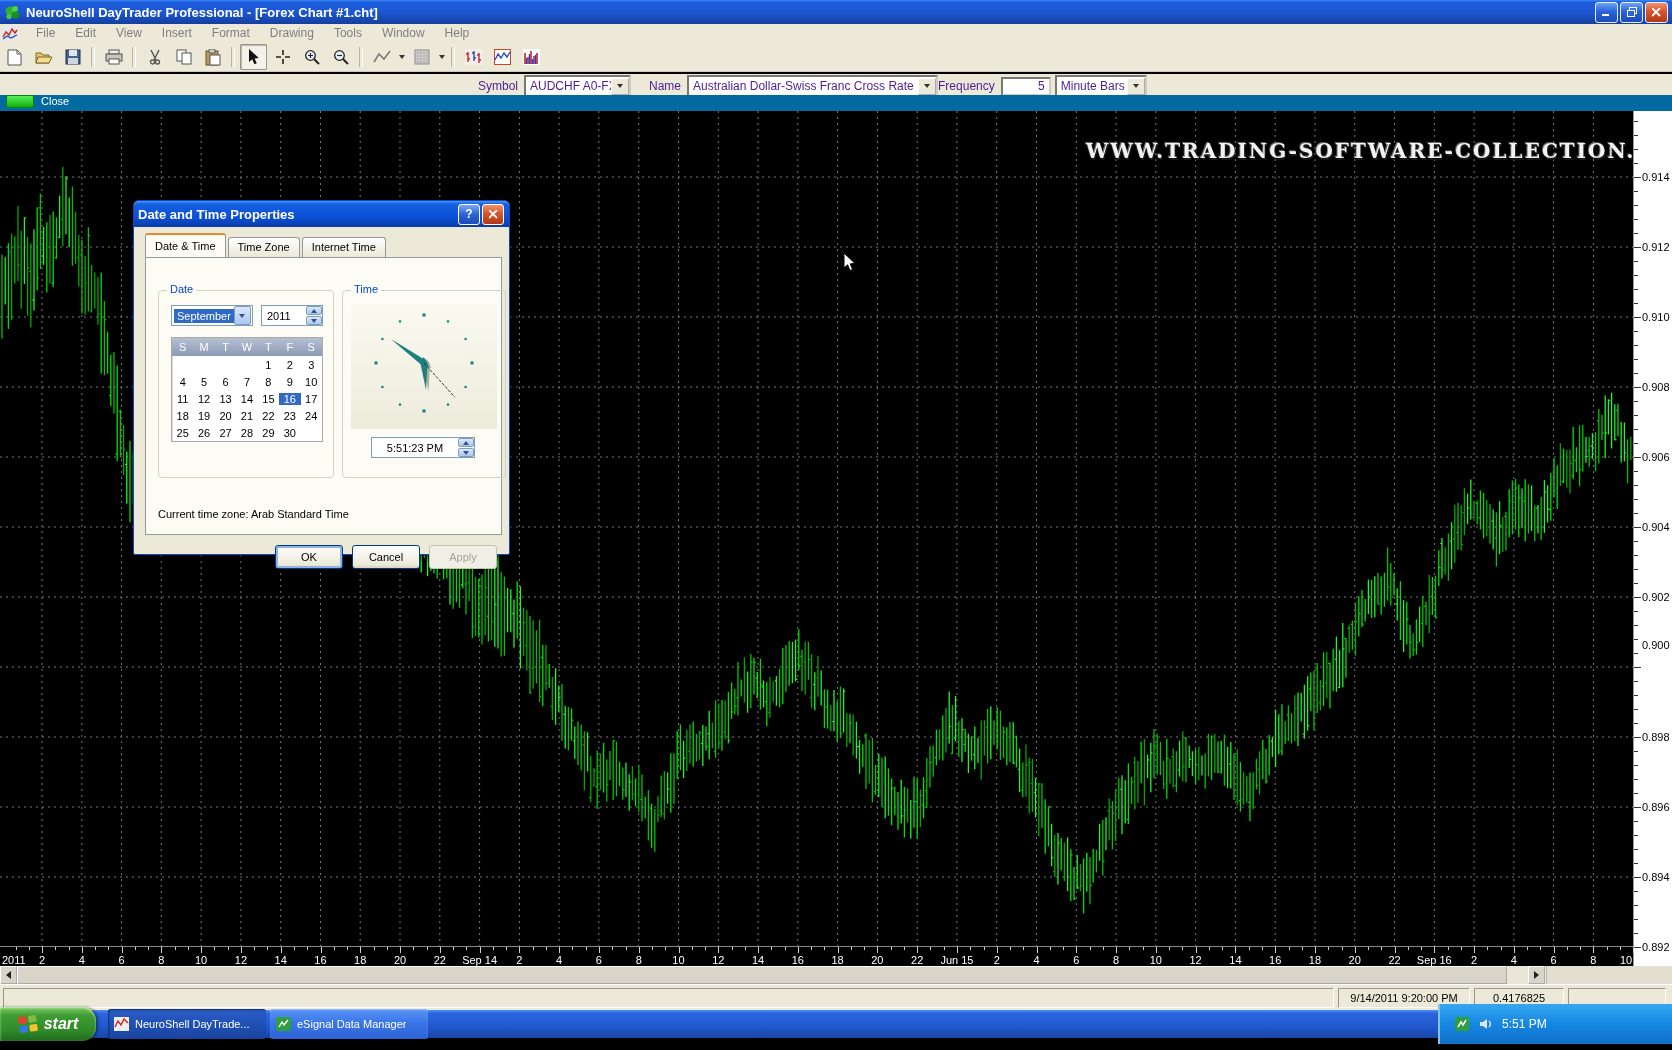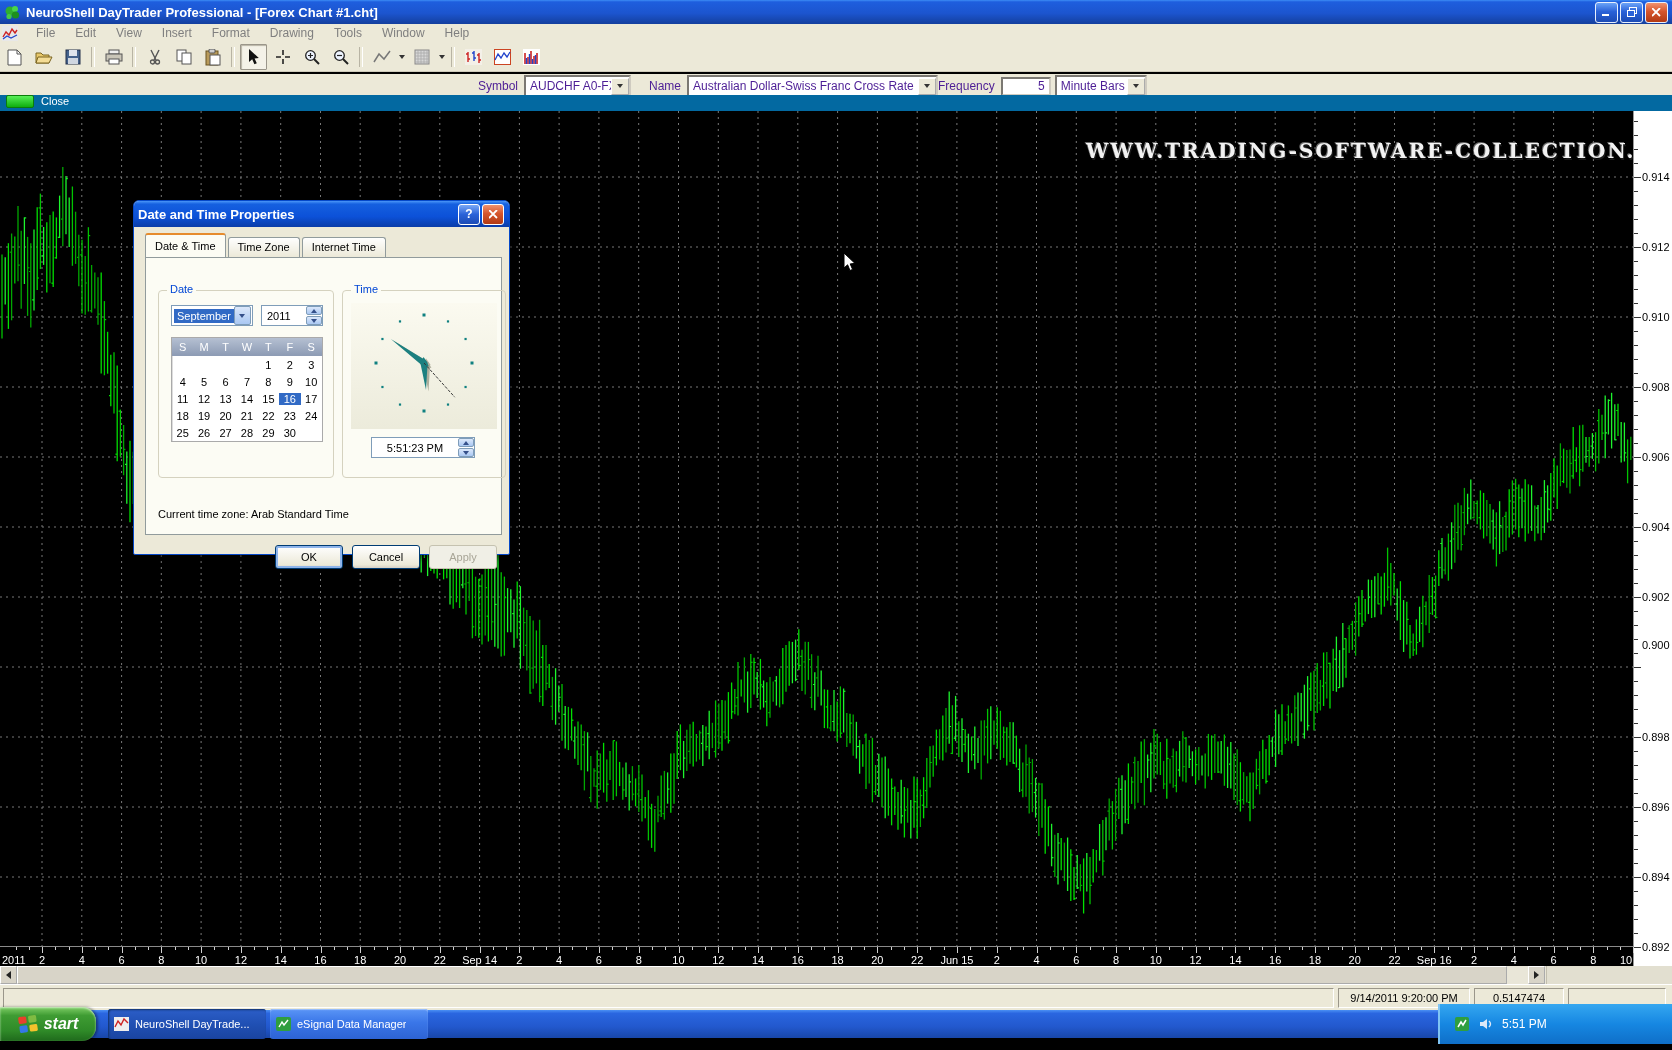--- a/index.html
+++ b/index.html
@@ -1488,21 +1488,21 @@
     <div class="sthumb"></div>
     <div class="sbtn" style="left:1528px;">
         <span class="tri-r"></span>
       </div>
     <div style="position:absolute;left:1546px;top:0;width:126px;height:18px;background:#e2dfd0;border-left:1px solid #c2beae;"></div>
   </div>
 
   <div class="statusbar">
     <div class="scell" style="flex:1;margin-left:3px;"></div>
     <div class="scell" style="width:118px;">9/14/2011 9:20:00 PM</div>
-    <div class="scell" style="width:76px;">0.5147474</div>
+    <div class="scell" style="width:76px;">0.4176825</div>
     <div class="scell" style="width:84px;margin-right:6px;"></div>
   </div>
 
   <div class="taskbar">
     <div class="startbtn">
       <svg width="20" height="20" viewBox="0 0 20 20">
         <g transform="rotate(-8 10 10)">
           <rect x="1" y="2" width="8" height="7" rx="1.5" fill="#e8402c"></rect>
           <rect x="11" y="2" width="8" height="7" rx="1.5" fill="#7fbb42"></rect>
           <rect x="1" y="11" width="8" height="7" rx="1.5" fill="#3478e8"></rect>

